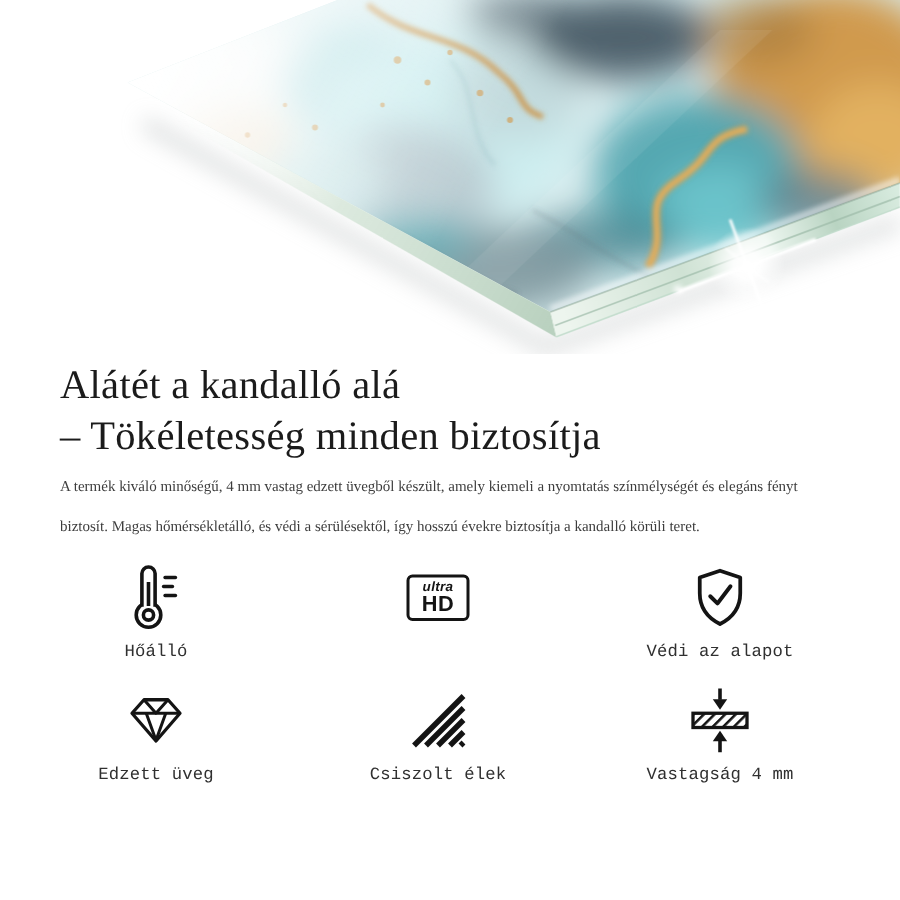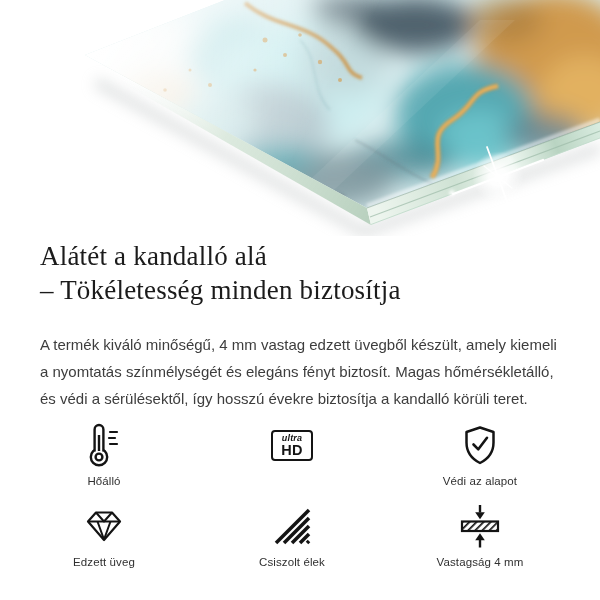--- a/index.html
+++ b/index.html
@@ -11,30 +11,31 @@
   .hero{position:relative;width:600px;height:236px;background:#ffffff;}
   .hero svg{display:block;}
   .content{padding:0 40px;}
   .title{
     font-family:"Liberation Serif",serif;font-weight:400;
     font-size:27px;line-height:34px;color:#1b1b1b;
     margin:3px 0 0;letter-spacing:.2px;
   }
   .title span{display:block;}
   .desc{
-    margin:24px 0 0;font-size:15px;line-height:27px;color:#3d3d3d;
+    margin:4px 0 0;font-size:10px;line-height:27px;color:#3d3d3d;
     max-width:524px;
+    font-family:Liberation Serif, serif;
   }
   .features{
     display:grid;grid-template-columns:repeat(3,188px);
     margin:10px 0 0 10px;row-gap:16px;
   }
   .feature{display:flex;flex-direction:column;align-items:center;}
   .icon-box{height:46px;display:flex;align-items:center;justify-content:center;}
-  .feature-label{margin-top:7px;font-size:11.5px;color:#303030;letter-spacing:.1px;}
+  .feature-label{margin-top:7px;font-size:11.5px;color:#303030;letter-spacing:.1px;font-family:Liberation Mono, monospace;}
   .uhd{
     border:2.5px solid #141414;border-radius:4px;width:34px;
     padding:2px 2px 1px;text-align:center;color:#141414;background:#fff;
   }
   .uhd-top{font-size:9px;font-weight:700;line-height:9px;letter-spacing:.2px;font-style:italic;}
   .uhd-bottom{font-size:14.5px;font-weight:700;line-height:15px;letter-spacing:.3px;text-align:center;}
   .ico{stroke:#141414;fill:none;}
 </style>
 </head>
 <body>

